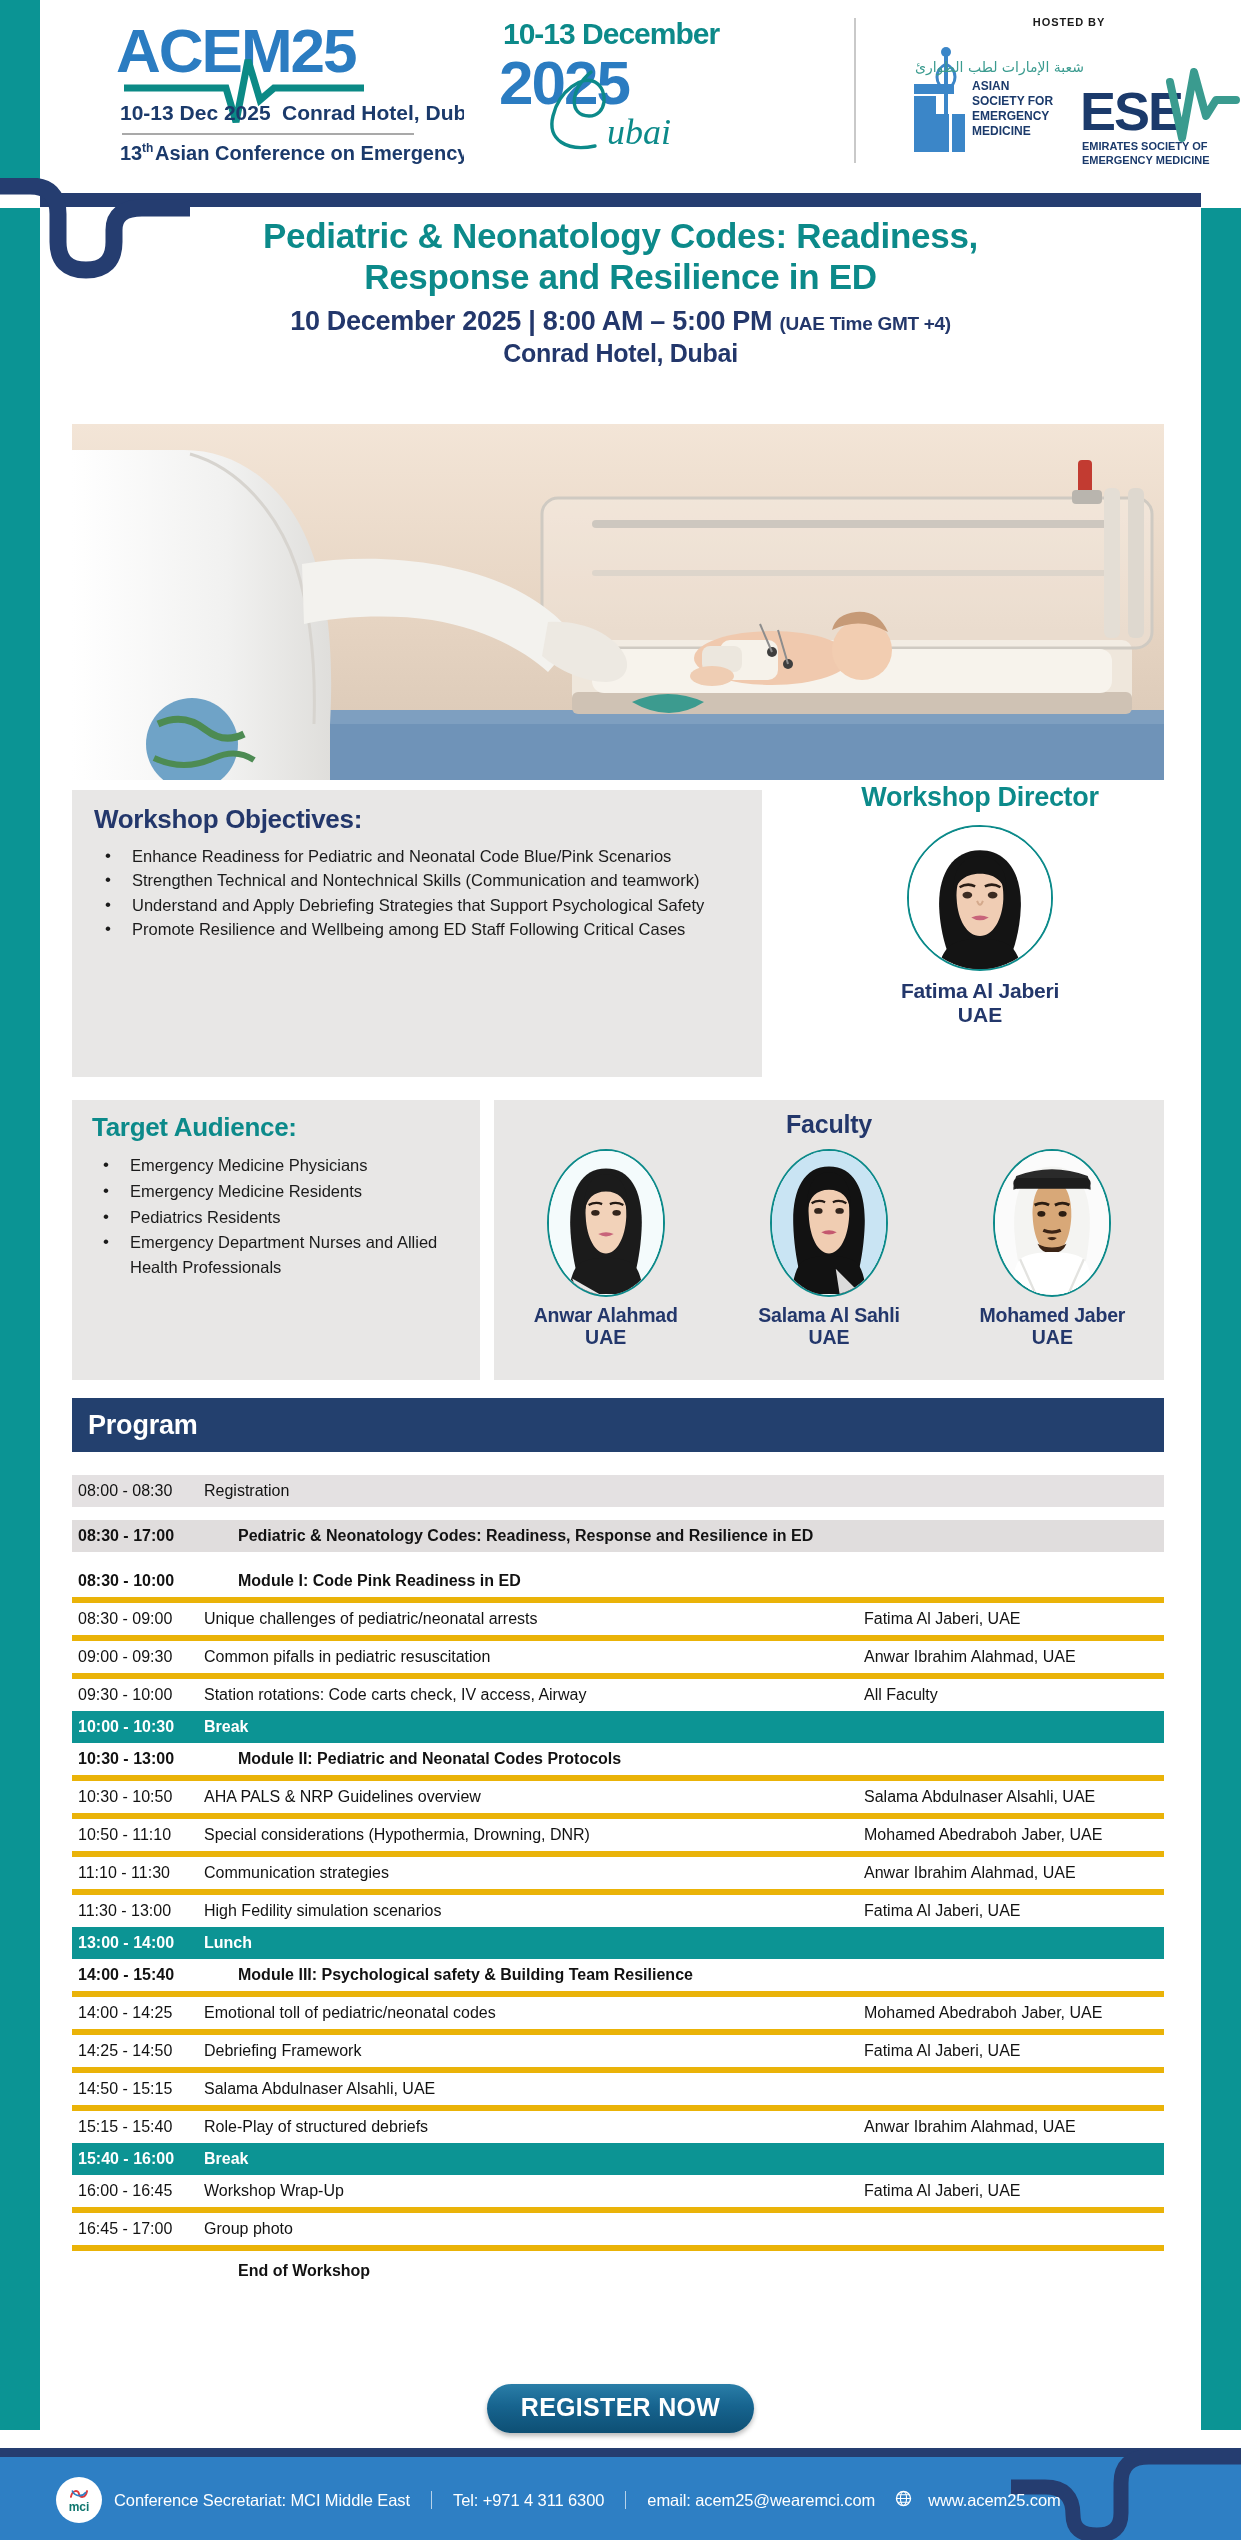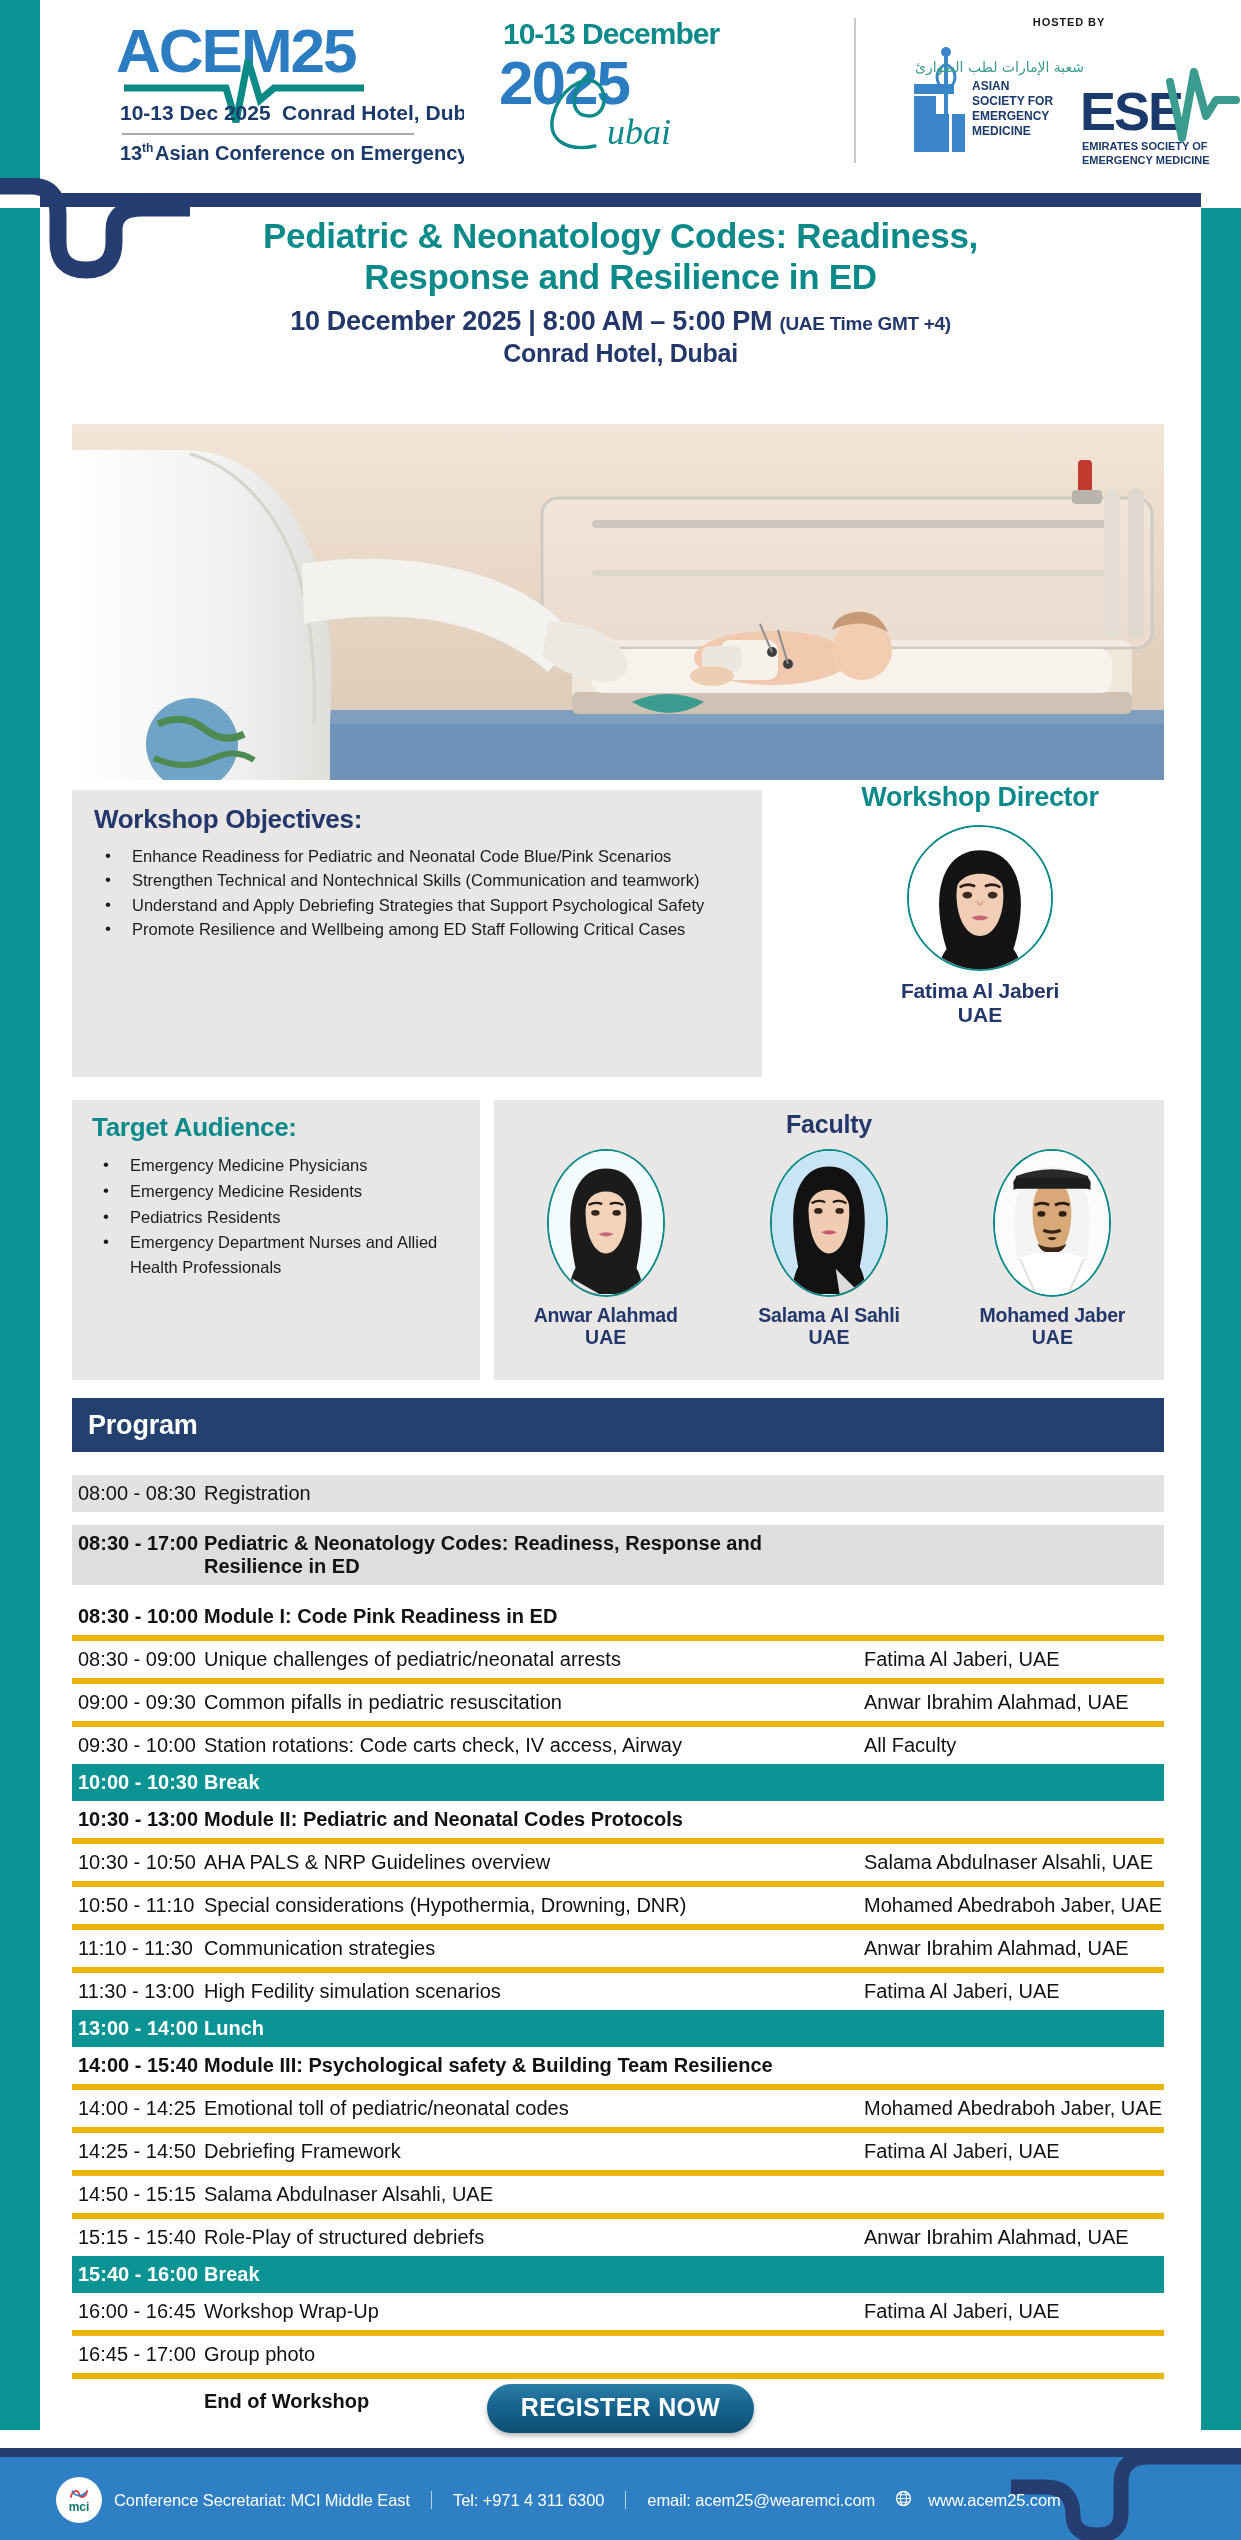--- a/index.html
+++ b/index.html
@@ -117,27 +117,27 @@
   .fac-col .person-country { font-size: 19.5px; }
 
   
   .prog-head {
     position:absolute; left: 72px; top: 1398px; width: 1092px; height: 54px;
     background: #23406e; color:#ffffff;
     font-size: 27px; font-weight:bold; letter-spacing:-.2px;
     display:flex; align-items:center; padding-left: 16px;
   }
   .prog-table { position:absolute; left: 72px; top: 1475px; width: 1092px; }
-  .prow { display:flex; align-items: flex-start; font-size: 20px; color:#121212; }
+  .prow { display:flex; align-items: flex-start; font-size: 16px; color:#121212; }
   .prow .c-time { width: 132px; flex: 0 0 132px; padding: 7px 0 7px 6px; }
   .prow .c-title { flex: 1 1 auto; padding: 7px 10px 7px 0; }
   .prow .c-speaker { width: 300px; flex: 0 0 300px; padding: 7px 0 7px 0; }
   .prow.shade { background:#e4e1e2; }
   .prow.shade2 { background:#e0dddd; }
-  .prow.bold, .prow.bold .c-time, .prow.bold .c-title { font-weight: bold; }
+  .prow.bold, .prow.bold .c-time, .prow.bold .c-title { font-weight: bold; gap: 34px; }
   .prow.teal { background:#0c9494; color:#ffffff; font-weight:bold; }
   .prow.rule { border-bottom: 6px solid #eab308; }
   .spacer10 { height: 13px; }
 
   
   .register {
     position:absolute; left: 0; top: 2384px; width: 1241px; text-align:center;
   }
   .reg-btn {
     display:inline-block; padding: 9px 34px 11px;

